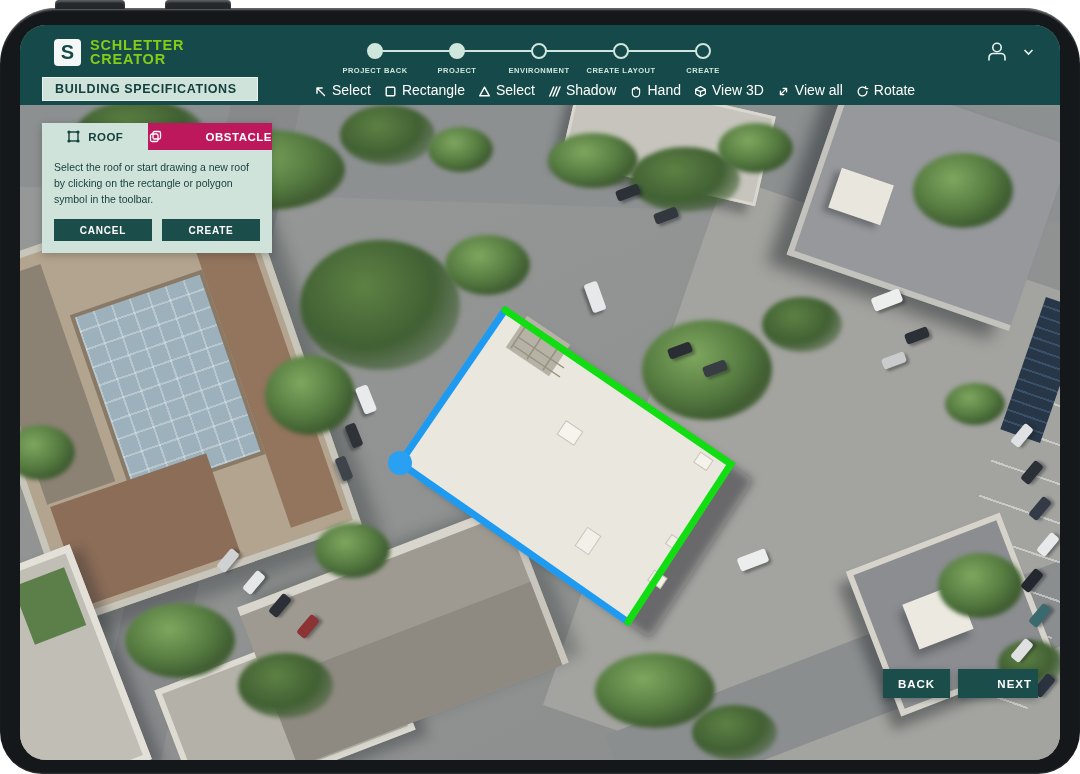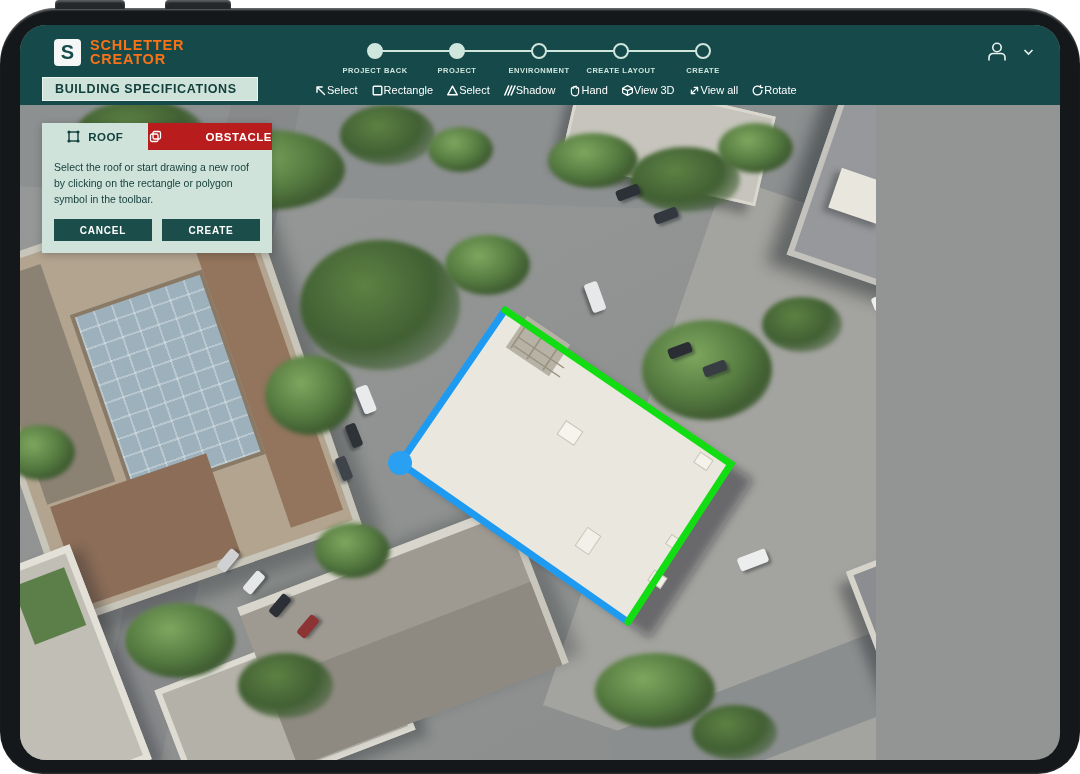--- a/index.html
+++ b/index.html
@@ -17,60 +17,60 @@
   .hw-btn.b2{left:165px;width:66px;}
 
   .screen{position:absolute;left:20px;top:17px;width:1040px;height:735px;border-radius:26px;
     overflow:hidden;background:#929593;}
 
   
   .hdr{position:absolute;left:0;top:0;width:100%;height:80px;background:#15494a;z-index:40;}
   .logo{position:absolute;left:34px;top:14px;display:flex;align-items:center;gap:9px;}
   .logo-mark{width:27px;height:27px;background:#f4f7f5;color:#15494a;border-radius:4px;
     font-weight:bold;font-size:20px;display:flex;align-items:center;justify-content:center;}
-  .logo-text{color:#f97316;font-weight:bold;font-size:14.5px;line-height:.95;letter-spacing:.8px;}
+  .logo-text{color:#84cc16;font-weight:bold;font-size:14.5px;line-height:.95;letter-spacing:.8px;}
 
   .stepper{position:absolute;left:347px;top:10px;width:344px;height:40px;}
   .stepper .line{position:absolute;left:8px;right:8px;top:15px;border-top:2px solid #cfe6dc;}
   .steps{position:absolute;inset:0;display:flex;justify-content:space-between;}
   .step{position:relative;width:16px;}
   .dot{position:absolute;left:0;top:8px;width:16px;height:16px;border-radius:50%;
     border:2px solid #cfe6dc;background:#15494a;}
   .step.done .dot{background:#cfe6dc;}
   .step-label{position:absolute;top:31px;left:50%;transform:translateX(-50%);white-space:nowrap;
     color:#cfe6dc;font-size:7.5px;font-weight:bold;letter-spacing:.5px;}
 
   .user{position:absolute;right:26px;top:14px;display:flex;align-items:center;gap:13px;color:#e9f2ee;}
 
   
   .page-label{position:absolute;left:22px;top:52px;width:216px;height:24px;background:#cfe3da;
     border:1px solid #eaf4ef;color:#13403d;font-weight:bold;font-size:12.5px;letter-spacing:.6px;
     line-height:22px;padding-left:12px;z-index:41;}
   .tools{position:absolute;left:294px;top:52px;height:26px;display:flex;align-items:center;gap:13px;z-index:41;}
-  .tool{display:flex;align-items:center;color:#fff;font-size:11px;cursor:default;}
+  .tool{display:flex;align-items:flex-end;gap:5px;color:#fff;font-size:14px;cursor:default;}
   .tool svg{display:block;}
 
   
-  .map{position:absolute;left:0;top:80px;width:856px;height:655px;overflow:hidden;
+  .map{position:absolute;left:0;top:80px;width:1040px;height:655px;overflow:hidden;
     background:linear-gradient(155deg,#969997 0%,#8f9290 55%,#8b8e8d 100%);}
   .f{position:absolute;}
   .tree{position:absolute;border-radius:50%;filter:blur(2px);
     background:radial-gradient(ellipse at 40% 35%,#7fa75f 0%,#567c41 45%,#3f5c31 70%,rgba(63,92,49,0) 100%);}
   .tree.dk{background:radial-gradient(ellipse at 40% 35%,#5d8144 0%,#416033 52%,rgba(52,74,40,0) 100%);}
   .car{position:absolute;width:24px;height:11px;border-radius:3px;box-shadow:2px 3px 3px rgba(25,30,35,.4);}
   .svg-overlay{position:absolute;inset:0;pointer-events:none;}
 
   
   .roof-panel{position:absolute;left:22px;top:18px;width:230px;background:#cfe3da;z-index:30;
     box-shadow:0 2px 8px rgba(10,25,25,.25);}
   .tabs{display:flex;height:27px;}
   .tab{flex:1;display:flex;align-items:center;justify-content:center;gap:7px;
     font-size:11.5px;font-weight:bold;letter-spacing:.5px;cursor:pointer;}
   .tab.active{background:#cfe3da;color:#13403d;}
-  .tab.dark{background:#b91c1c;color:#fff;gap:43px;}
+  .tab.dark{background:#be185d;color:#fff;gap:43px;}
   .roof-panel p{margin:10px 12px 12px 12px;font-size:10.5px;line-height:1.5;color:#143d3a;}
   .btn-row{display:flex;gap:10px;margin:0 12px 12px 12px;}
   .pbtn{flex:1;height:22px;background:#1b4d4b;color:#fff;border:none;font-family:inherit;
     font-size:10px;font-weight:bold;letter-spacing:.8px;cursor:pointer;}
 
   .side-panel{position:absolute;left:863px;top:20px;width:155px;background:#cfe3da;z-index:30;
     box-shadow:0 2px 8px rgba(10,25,25,.25);}
   .side-panel .tabs{height:25px;}
   .side-panel .tab{font-size:11px;}
   .chevron-row{height:23px;display:flex;align-items:center;justify-content:center;cursor:pointer;}

